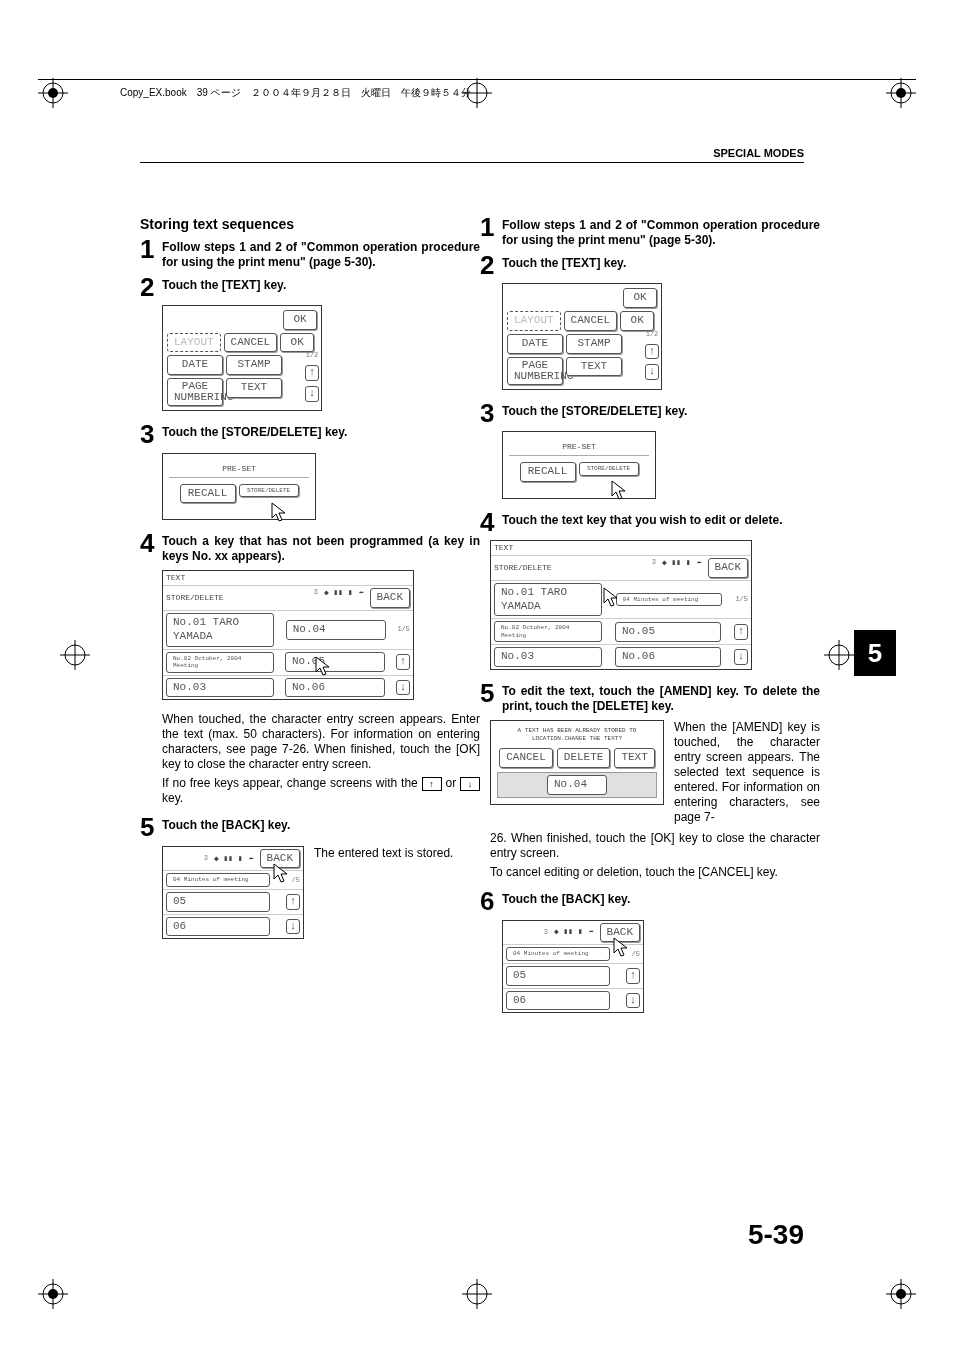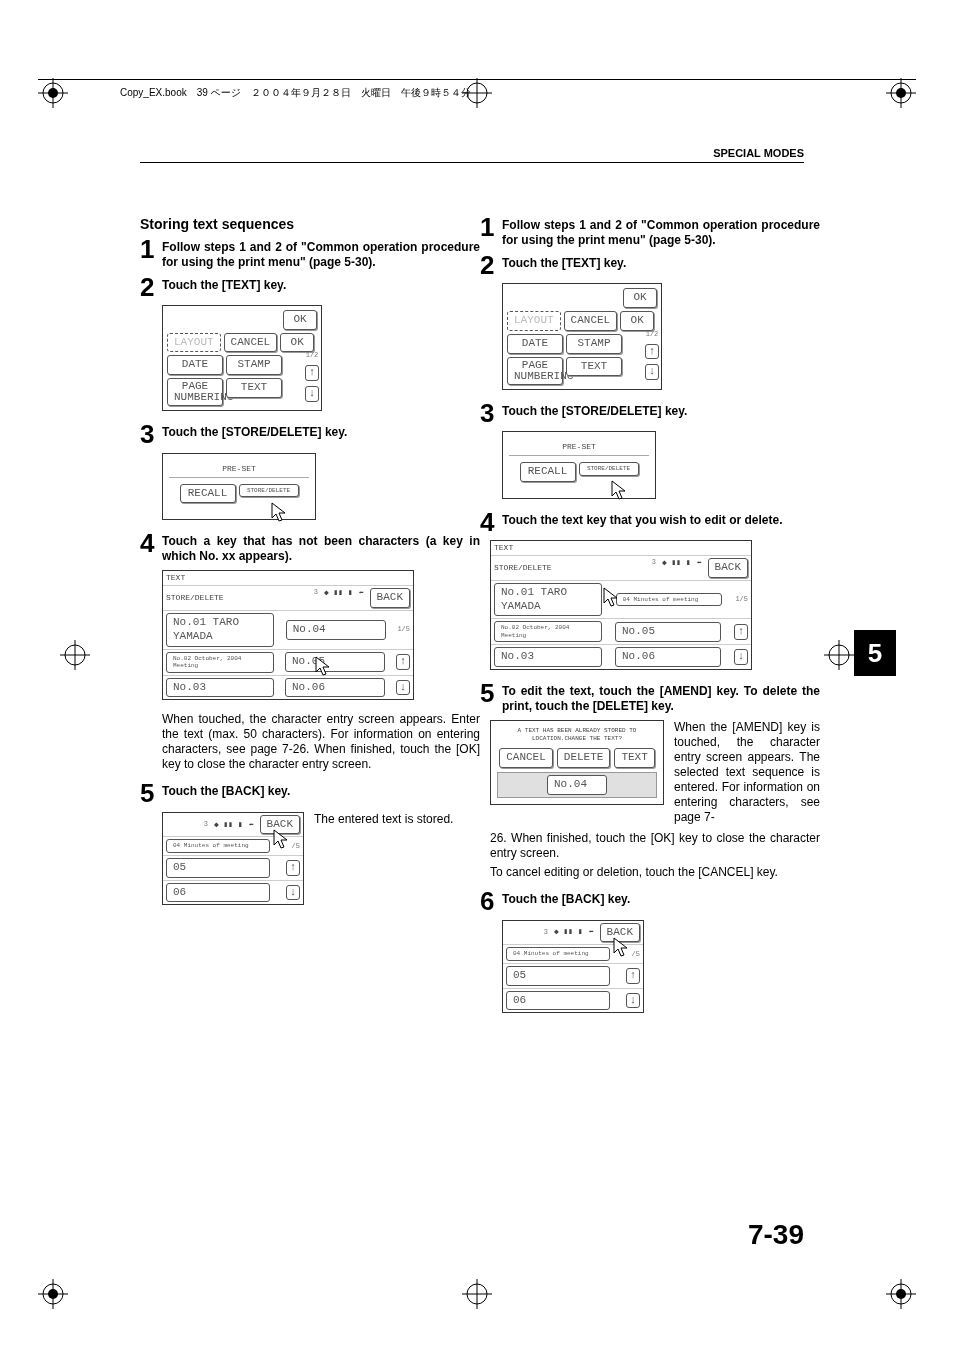--- a/index.html
+++ b/index.html
@@ -279,21 +279,21 @@
           <span class="btn shadow" style="width:60px;font-size:6px">STORE/DELETE</span>
           <svg style="position:absolute;right:20px;top:18px" width="20" height="24">
               <path d="M3 1 L3 16 L7 12 L10 19 L13 18 L10 11 L16 11 Z" fill="#fff" stroke="#000"></path>
             </svg>
         </div>
       </div>
     </div>
 
     <div class="step">
       <div class="step-num">4</div>
-      <div class="step-text">Touch a key that has not been characters (a key in which No. xx appears).</div>
+      <div class="step-text">Touch a key that has not been programmed (a key in keys No. xx appears).</div>
     </div>
 
     <div class="screen" style="width:250px">
       <div class="screen-inner">
         <div class="scr-row" style="border-top:none">
             <span>TEXT</span>
           </div>
         <div class="scr-row">
           <span>STORE/DELETE</span>
           <span class="row" style="gap:6px">
@@ -318,20 +318,23 @@
         </div>
         <div class="scr-row">
           <span class="btn" style="width:108px;text-align:left">No.03</span>
           <span class="btn" style="width:100px;text-align:left">No.06</span>
           <span class="btn" style="min-width:14px;padding:0 2px">↓</span>
         </div>
       </div>
     </div>
 
     <div class="para">When touched, the character entry screen appears. Enter the text (max. 50 characters). For information on entering characters, see page 7-26. When finished, touch the [OK] key to close the character entry screen.</div>
+    <div class="para" style="margin-top:-6px">
+      <span>If no free keys appear, change screens with the </span><span class="keyicon">↑</span><span> or </span><span class="keyicon">↓</span><span> key.</span>
+    </div>
 
     <div class="step">
       <div class="step-num">5</div>
       <div class="step-text">Touch the [BACK] key.</div>
     </div>
 
     <div class="float-box">
       <div class="screen" style="width:140px;margin:0">
         <div class="screen-inner">
           <div class="scr-row" style="border-top:none;justify-content:flex-end;gap:6px">
@@ -506,14 +509,14 @@
           <span class="btn" style="min-width:14px;padding:0 2px">↑</span>
         </div>
         <div class="scr-row">
           <span class="btn" style="width:104px;text-align:left">06</span>
           <span class="btn" style="min-width:14px;padding:0 2px">↓</span>
         </div>
       </div>
     </div>
   </div>
 
-  <div class="page-num">7-39</div>
+  <div class="page-num">5-39</div>
 </div>
 
 </body></html>

